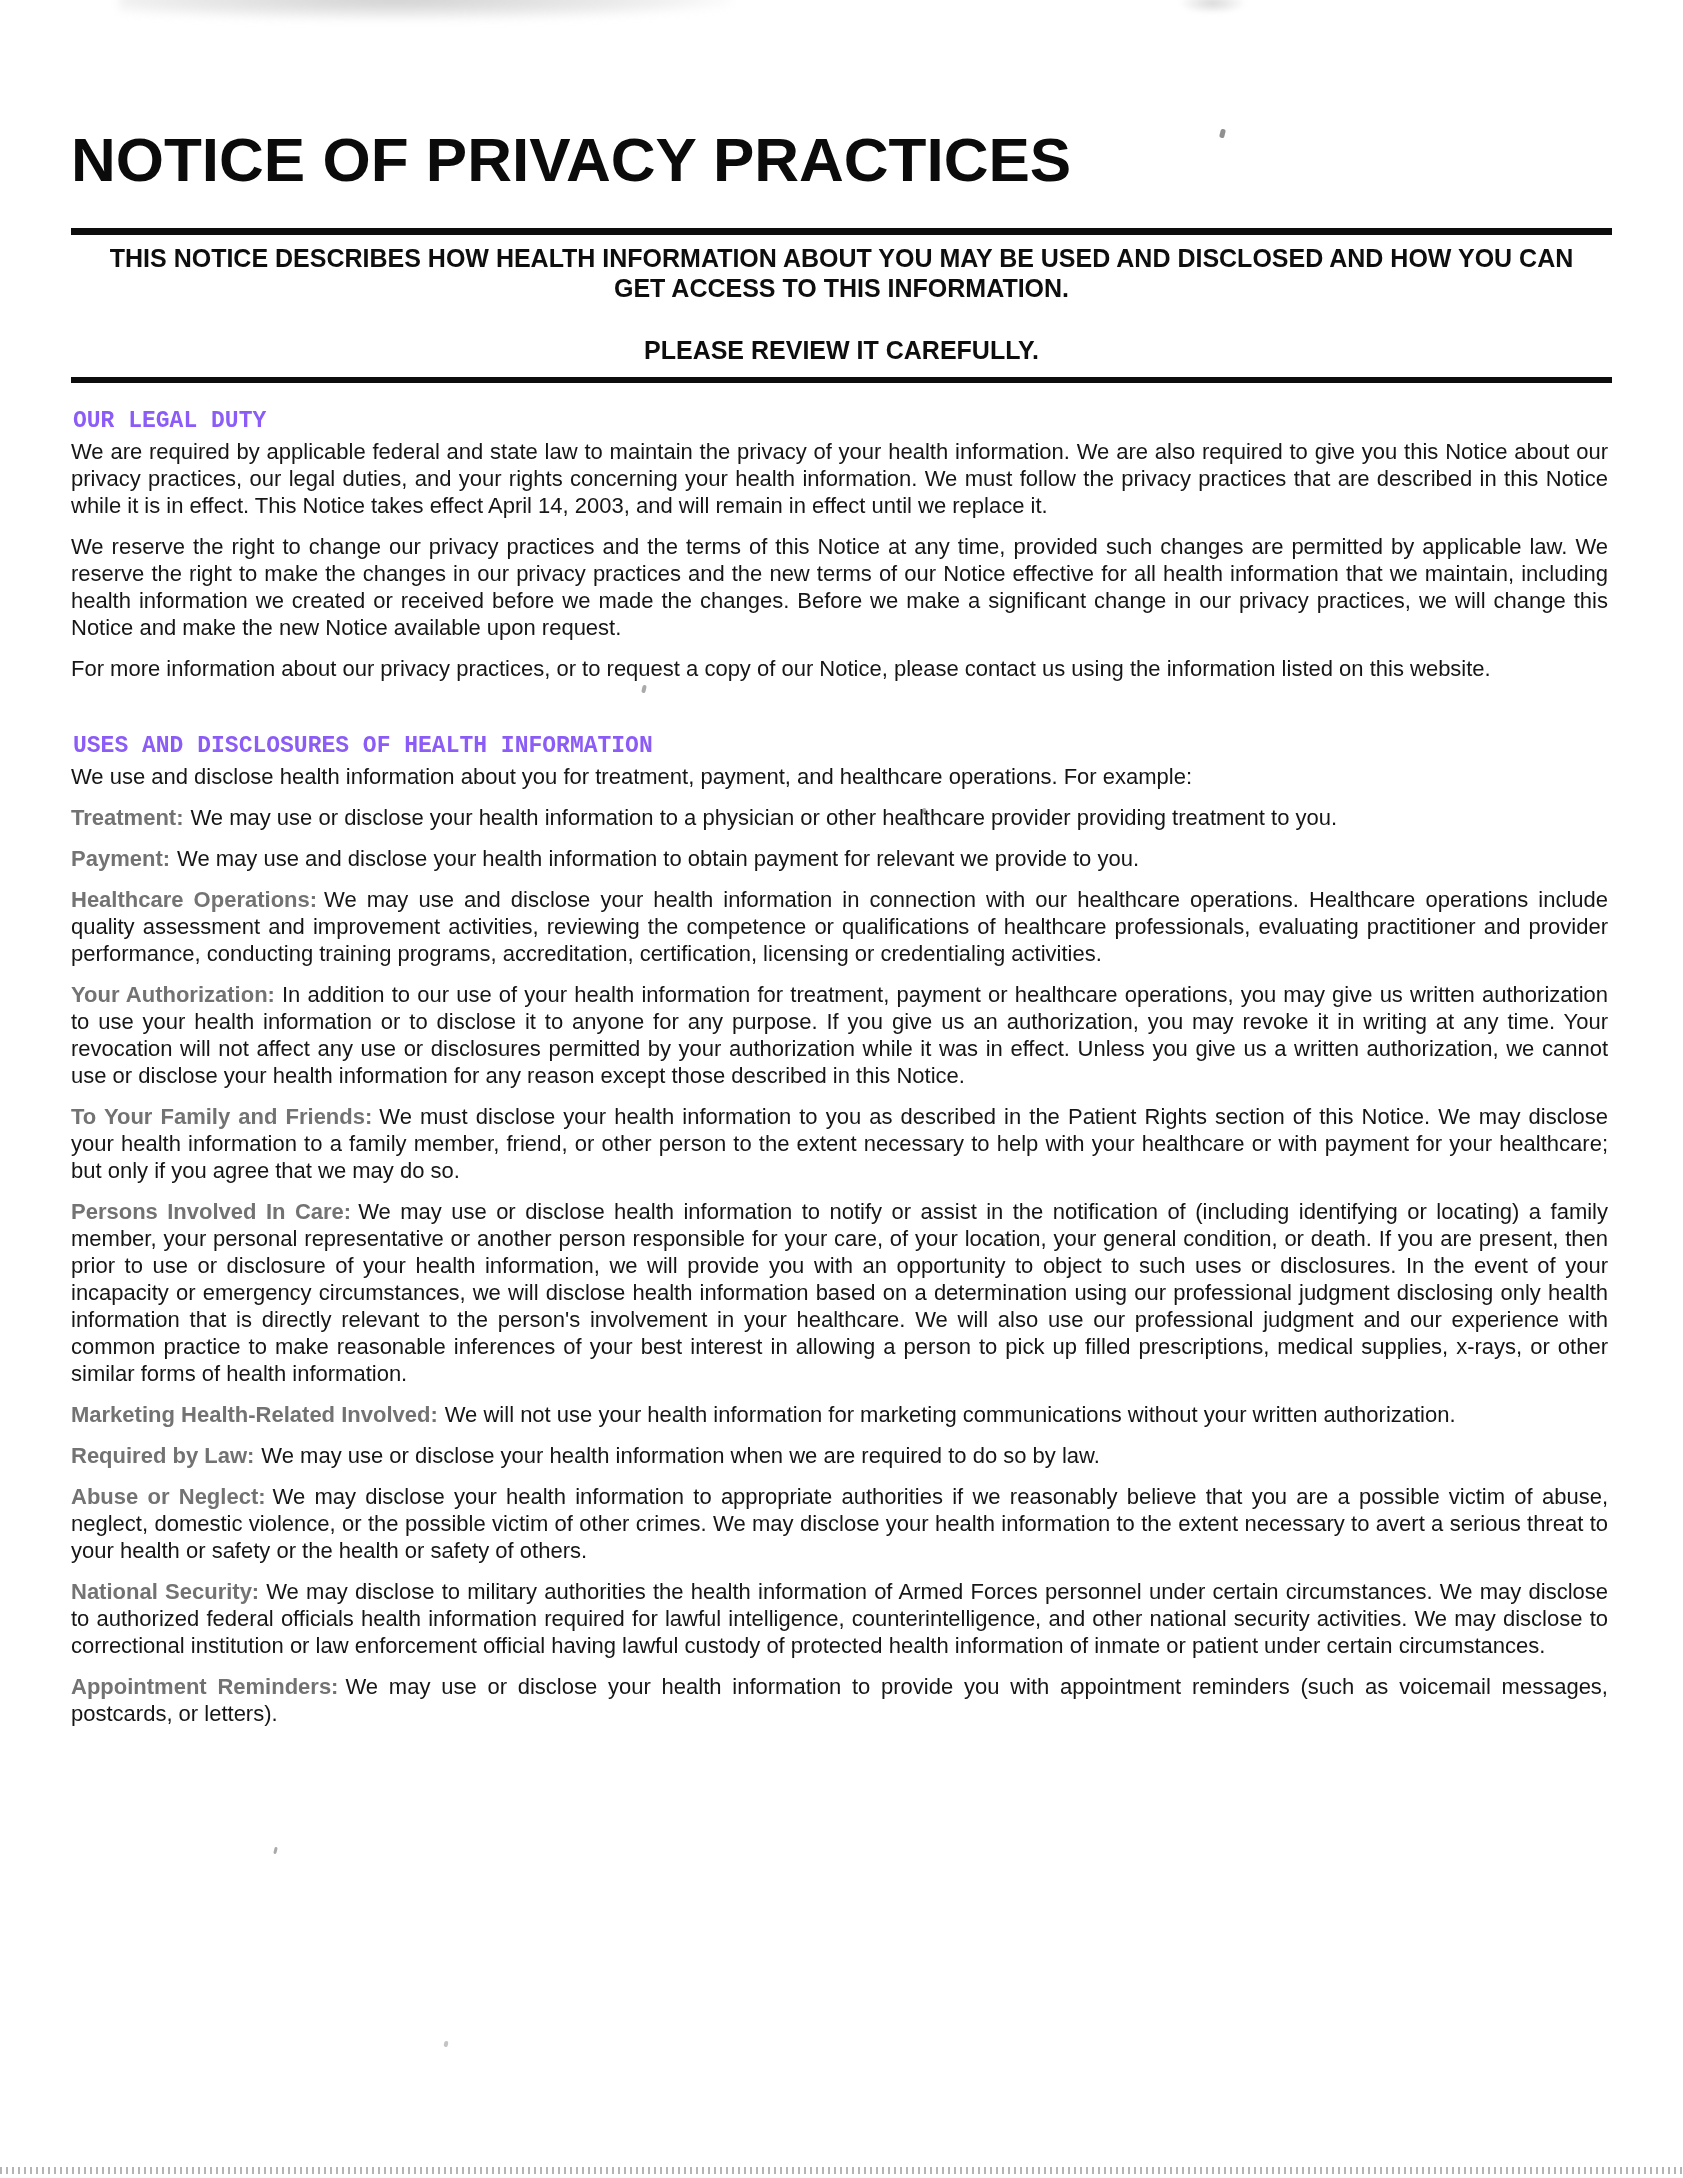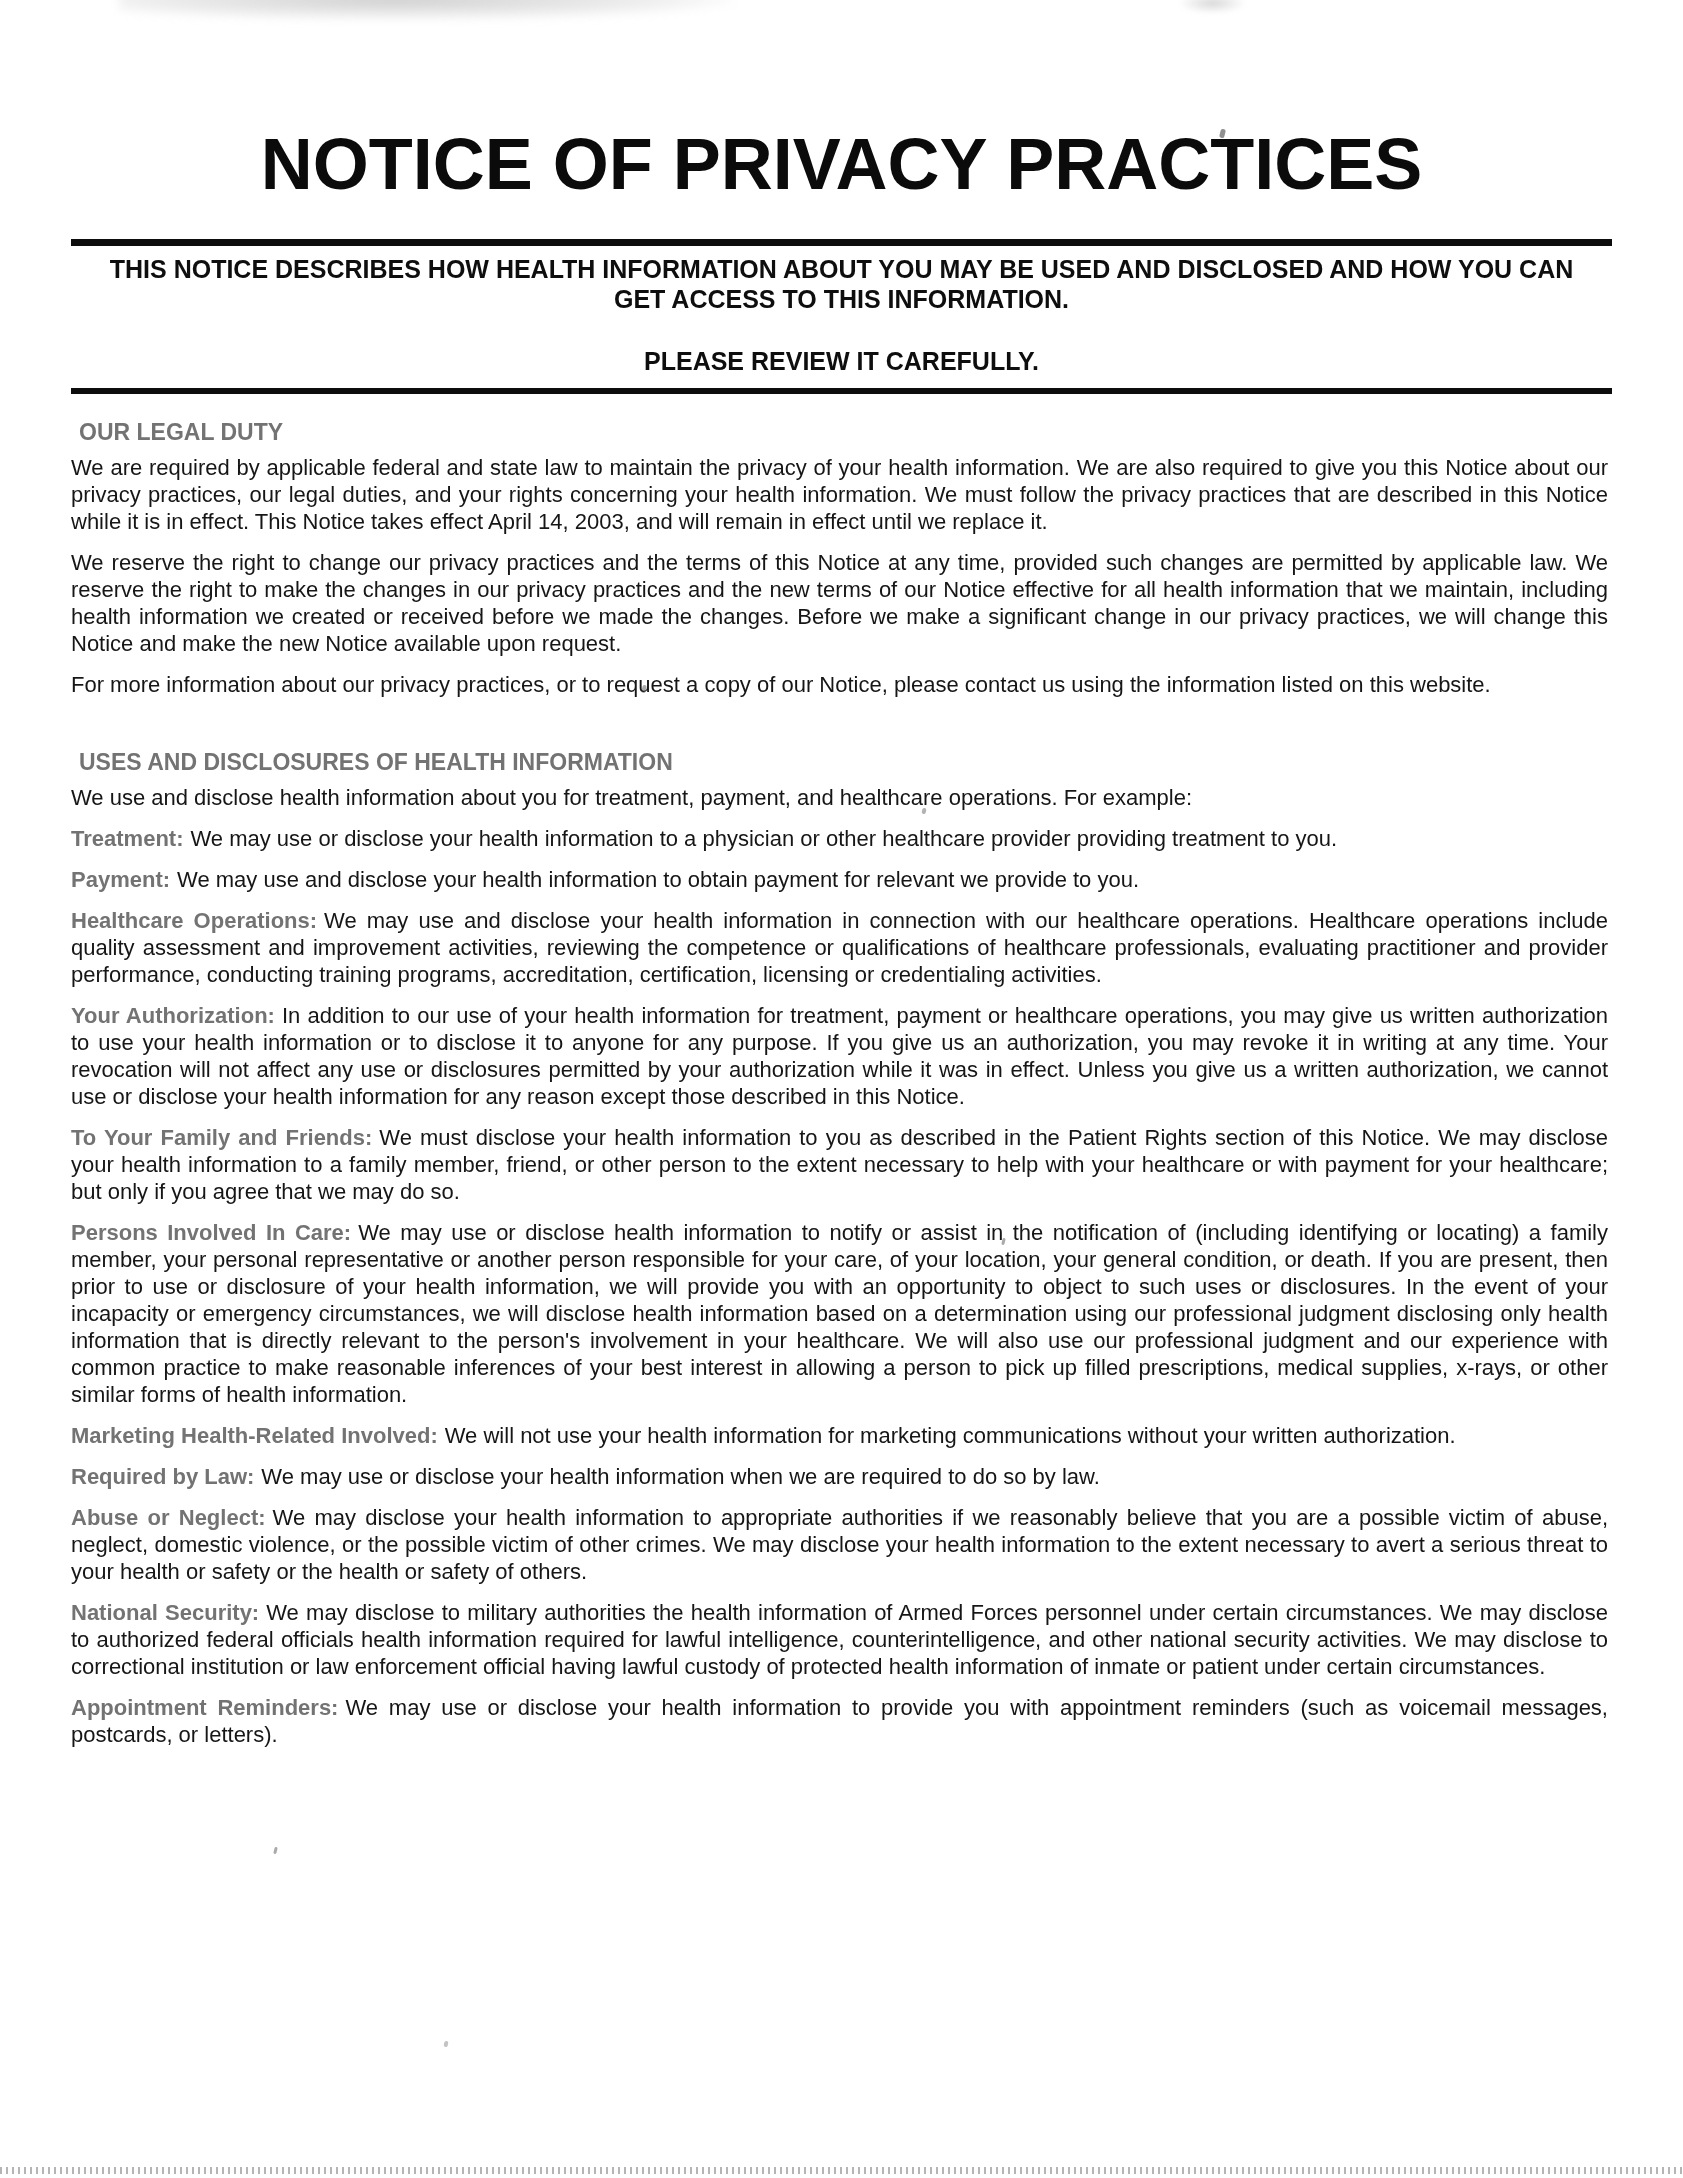--- a/index.html
+++ b/index.html
@@ -45,49 +45,50 @@
     background: repeating-linear-gradient(90deg,
       rgba(120,120,120,.55) 0px, rgba(120,120,120,.55) 2px,
       rgba(255,255,255,0) 2px, rgba(255,255,255,0) 6px);
     pointer-events: none;
   }
 
   
   .doc-title {
     margin: 0;
     padding-top: 127px;
-    font-size: 72px;
+    font-size: 62px;
     line-height: 1.05;
     font-weight: bold;
-    text-align: center;
+    text-align: left;
     letter-spacing: 0px;
     color: #0b0b0b;
   }
   .rule { background: #0d0d0d; border: 0; margin: 0; }
   .rule-top    { height: 7px; margin-top: 36px; }
   .rule-bottom { height: 6px; margin-top: 12px; }
 
   .banner {
     padding-top: 8px;
     text-align: center;
     font-weight: bold;
     font-size: 25px;
     line-height: 30px;
     color: #0e0e0e;
   }
   .banner-line.gap-above { margin-top: 32px; }
 
   .section { margin-top: 24px; }
   .section.second { margin-top: 50px; }
   .section-heading {
-    margin: 8px;
+    margin: 2px;
     font-size: 23px;
     line-height: 28px;
     font-weight: bold;
-    color: #737373;
+    color: #8b5cf6;
+    font-family: Liberation Mono, monospace;
   }
   .body-para {
     margin: 14px 4px 0 0;
     font-size: 22px;
     line-height: 27px;
     text-align: justify;
     color: #161616;
   }
   .body-para.first-of-section { margin-top: 3px; }
   .lead { font-weight: bold; color: #737373; padding-right: 7px; }

